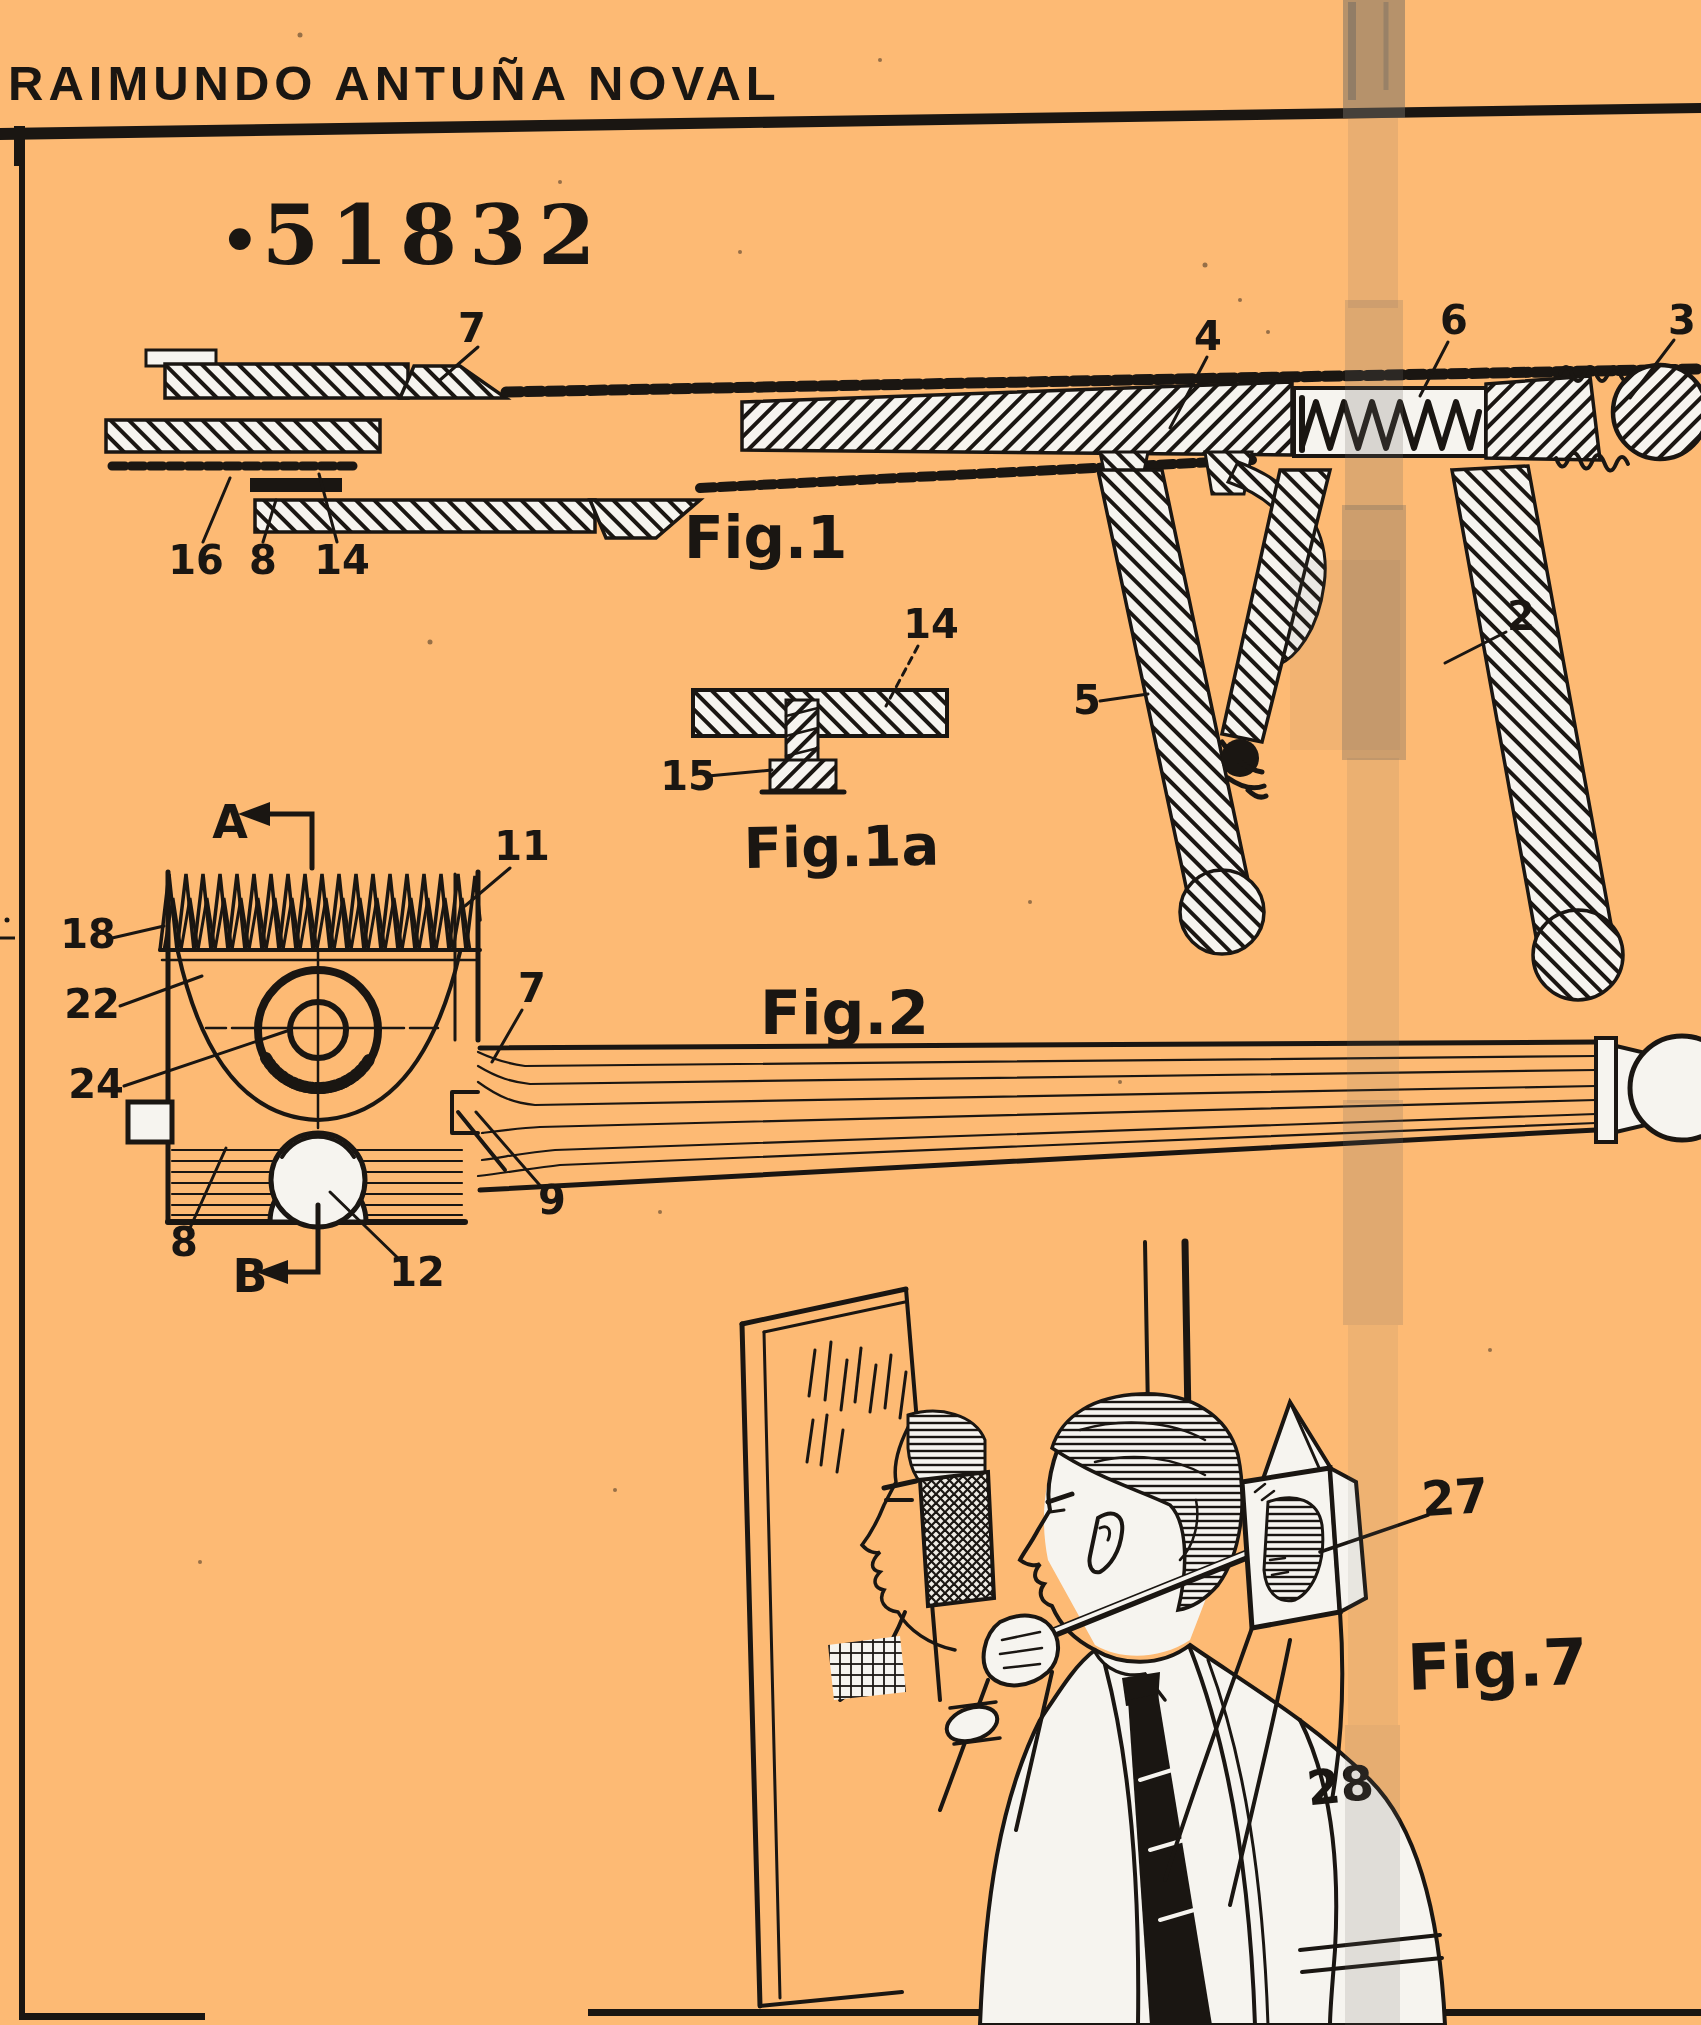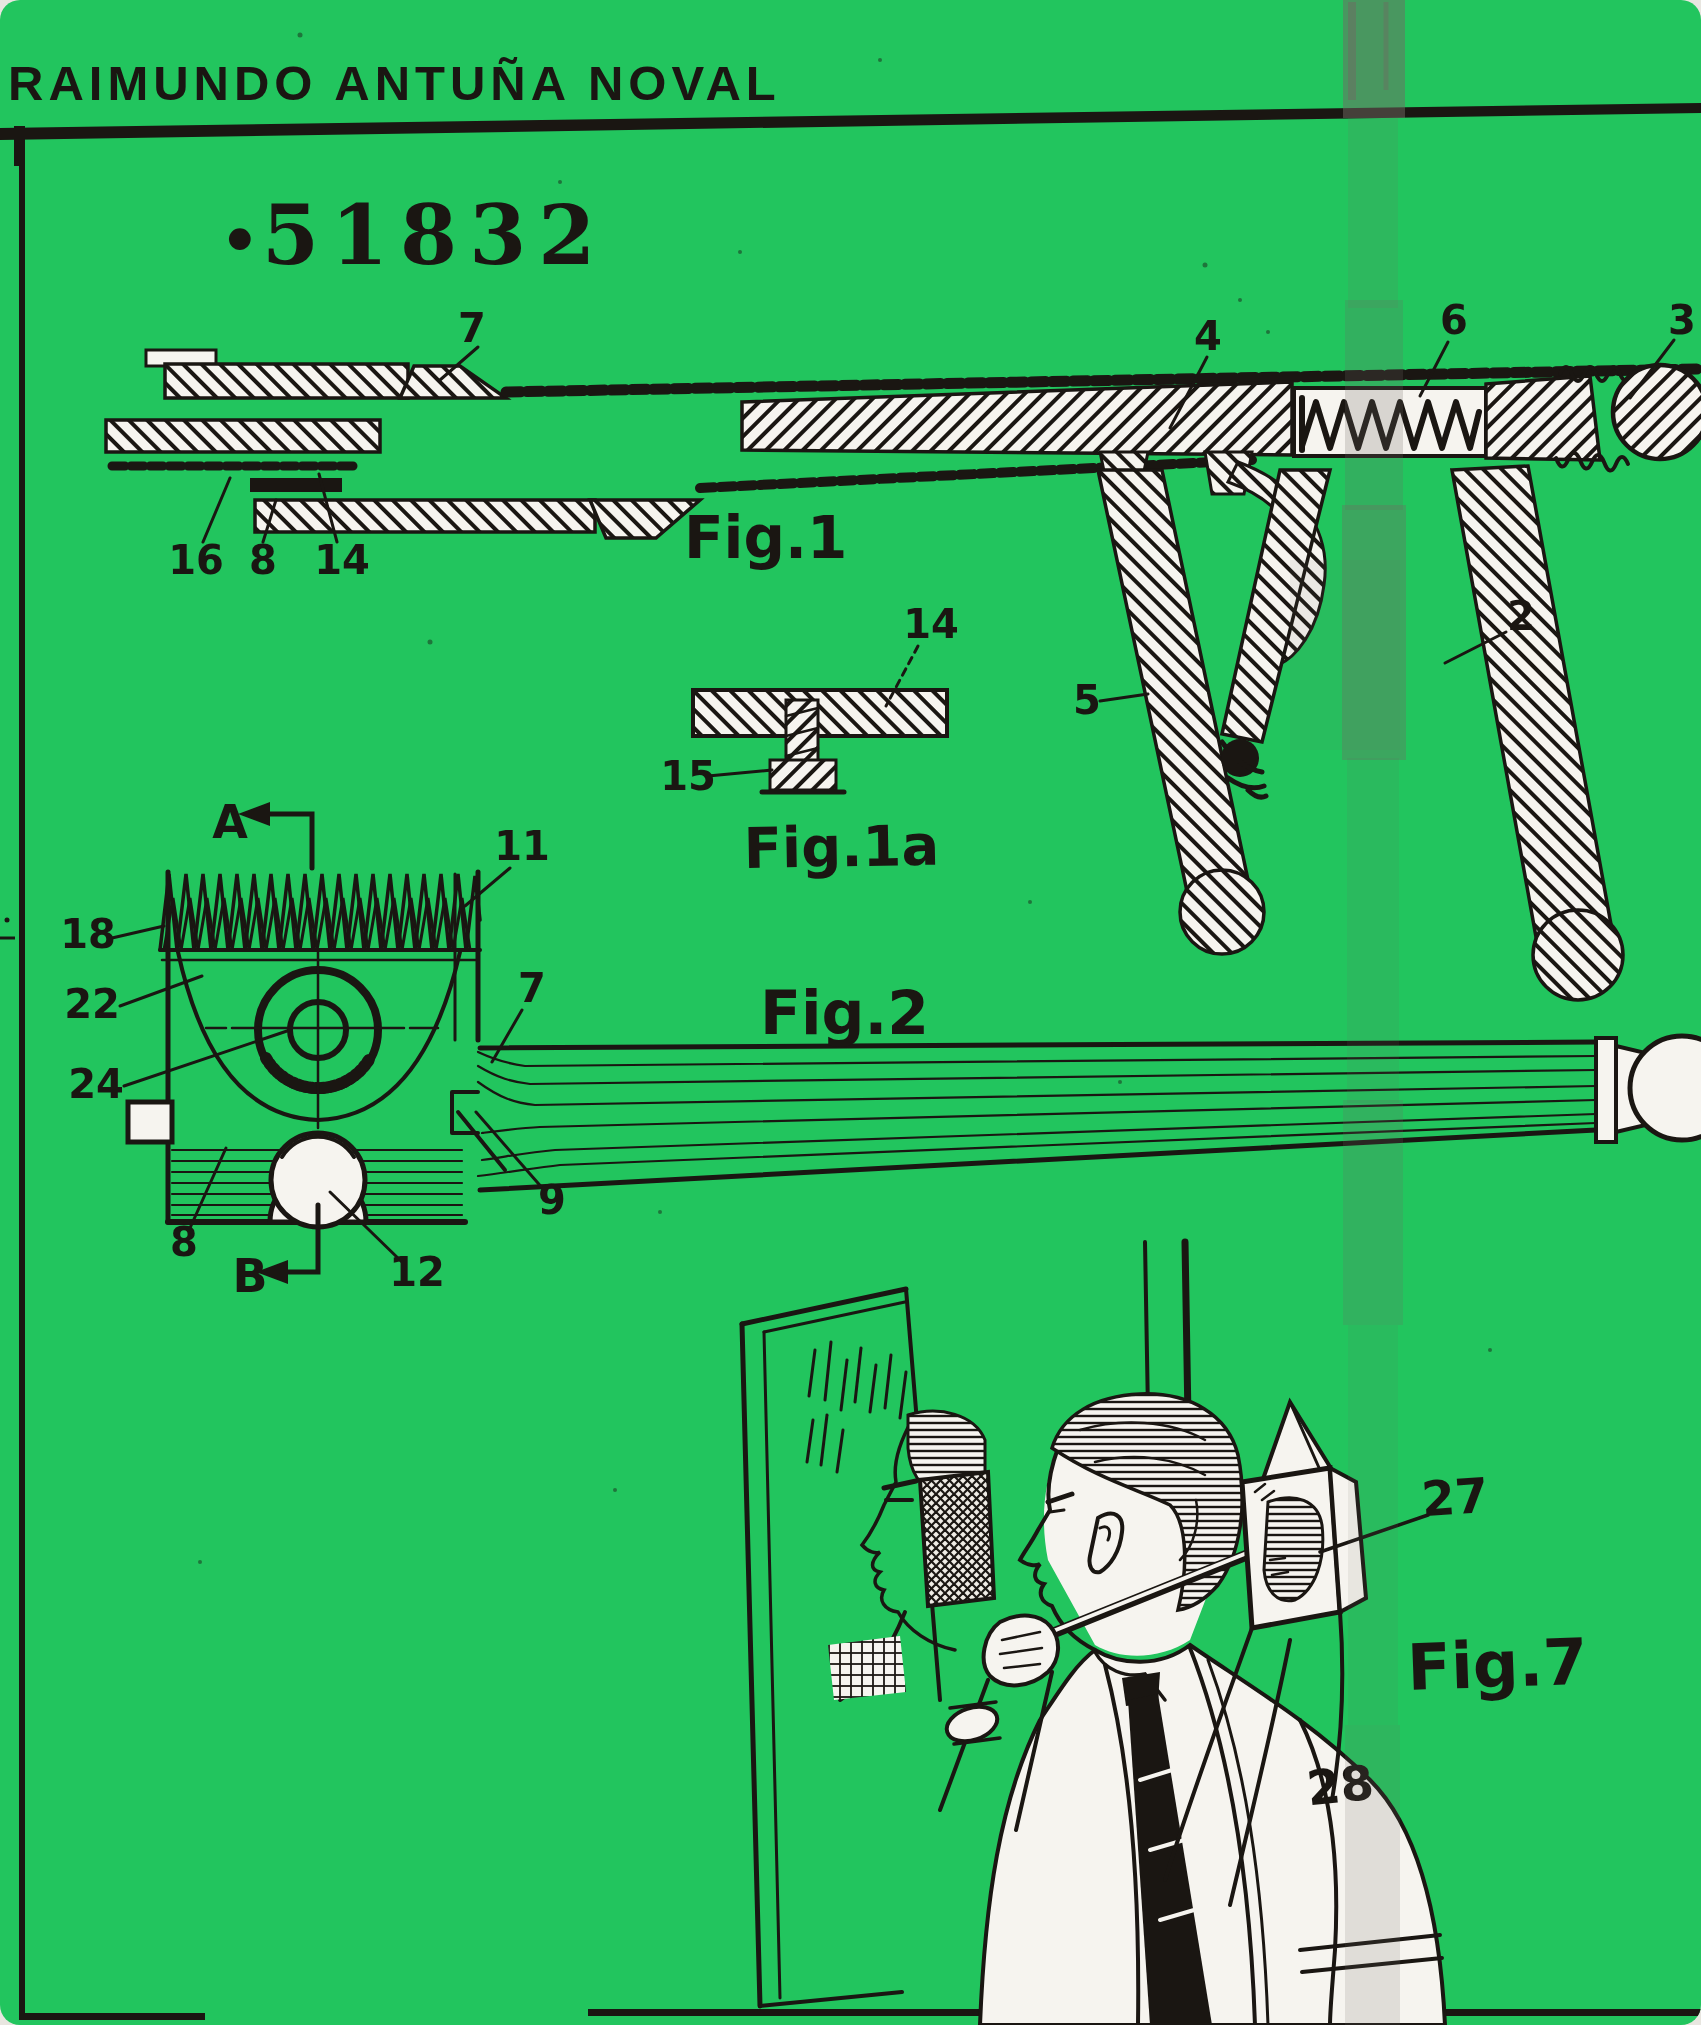--- a/index.html
+++ b/index.html
@@ -1,17 +1,17 @@
 <!DOCTYPE html>
 <html><head>
 <meta charset="utf-8">
 <style>
   html,body{margin:0;padding:0;background:#e8e6e0;}
-  .page{width:1701px;height:2025px;position:relative;background:#22c55e;overflow:hidden;
-        font-family:"Liberation Sans",sans-serif;border-radius:20px;}
+  .page{width:1701px;height:2025px;position:relative;background:#fdba74;overflow:hidden;
+        font-family:"Liberation Sans",sans-serif;}
   svg{position:absolute;inset:0;}
   text{fill:#1a1612;}
   .hdr{font-family:"Liberation Sans",sans-serif;font-weight:bold;letter-spacing:5px;}
   .num{font-family:"DejaVu Serif",serif;font-weight:bold;letter-spacing:12px;}
   .cap{font-family:"DejaVu Sans",sans-serif;font-weight:bold;}
   .lbl{font-family:"DejaVu Sans",sans-serif;font-weight:bold;}
 </style>
 </head>
 <body>
 

